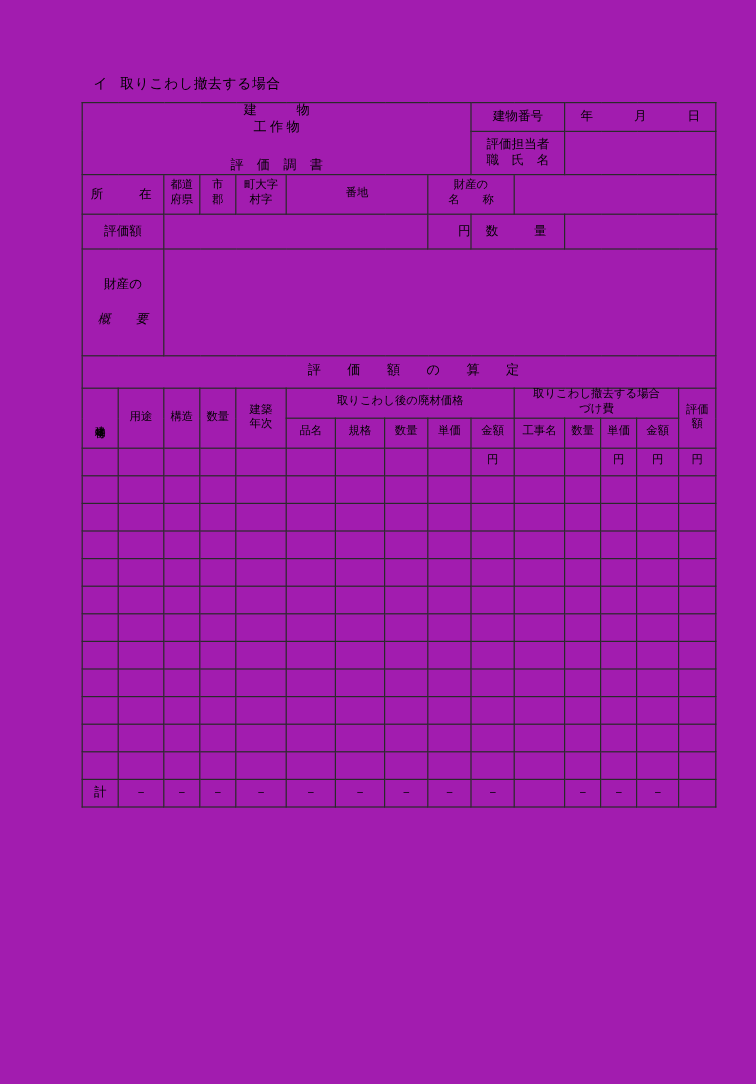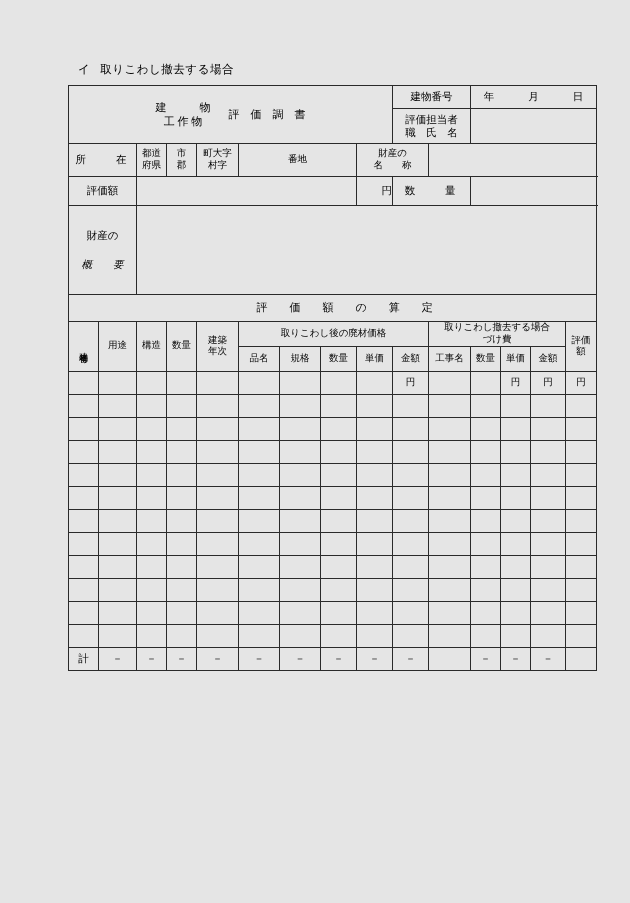--- a/index.html
+++ b/index.html
@@ -12,21 +12,21 @@
     height: 903px;
     font-family: "Liberation Serif", "DejaVu Serif", serif;
     color: #000000;
     position: relative;
   }
   .page {
     position: absolute;
     left: 0; top: 0;
     width: 630px;
     height: 903px;
-    background: #e5e5e5;
+    background: #a21caf;
   }
   .heading {
     position: absolute;
     left: 78px;
     top: 62px;
     font-size: 11.5px;
     letter-spacing: 0.5px;
     white-space: nowrap;
   }
   .heading .mark { margin-right: 10px; }
@@ -105,21 +105,21 @@
       <col style="width:42px">
       <col style="width:30px">
       <col style="width:30px">
       <col style="width:35px">
       <col style="width:31px">
     </colgroup>
 
     <tbody>
         <tr>
       <td colspan="9" rowspan="2" class="title-cell" style="height:46px;">
-        <div style="display:flex; align-items:center; justify-content:center; gap:18px;">
+        <div style="display:flex; align-items:center; justify-content:center; gap:18px;flex-direction:column;">
           <div class="stack" style="text-align:center;">
             <span>建　　　物</span>
             <span>工 作 物</span>
           </div>
           <div>評　価　調　書</div>
         </div>
       </td>
       <td colspan="2">建物番号</td>
       <td colspan="4">
         <div class="yr-line">

